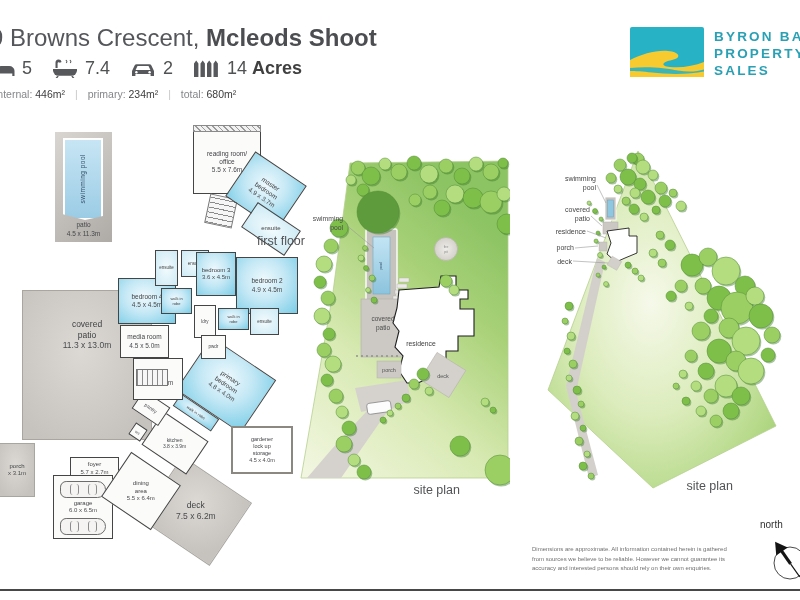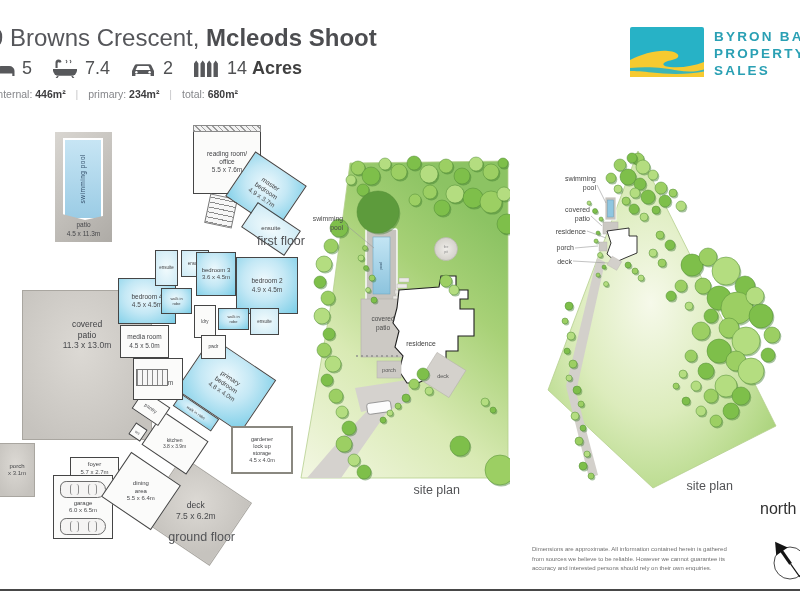--- a/index.html
+++ b/index.html
@@ -7,21 +7,21 @@
        font-family:"Liberation Sans","DejaVu Sans",sans-serif;color:#4b4c4e}
   .abs{position:absolute}
   
   .title{left:-10px;top:24px;font-size:24px;color:#55565a;white-space:nowrap}
   .title .bold{font-weight:700;color:#4c4d50}
   .stats{left:-12px;top:58px;display:flex;align-items:center;font-size:18px;color:#515254;white-space:nowrap}
   .stats .num{margin:0 20px 0 7px}
   .stats svg{display:block}
   .stats .unit{font-weight:700;margin-left:5px;color:#404040}
   .areas{left:-5px;top:88px;font-size:10.5px;color:#85868a;white-space:nowrap}
-  .areas b{color:#3d3d3f;font-weight:700}
+  .areas b{color:#3d3d3f;font-weight:400}
   .areas .sep{color:#c7c7c9;margin:0 7px}
   
   .logo-mark{left:630px;top:27px;width:74px;height:50px}
   .logo-text{left:714px;top:28px;font-size:13.5px;line-height:17px;font-weight:700;
              letter-spacing:2.2px;color:#2aa0b4;white-space:nowrap}
   
   .room{position:absolute;box-sizing:border-box;display:flex;flex-direction:column;
         align-items:center;justify-content:center;text-align:center;color:#3e3f42;line-height:1.25}
   .b{background:radial-gradient(ellipse at 45% 40%,#eef9fd 0%,#c4e8f5 45%,#79cde7 100%);
      border:1.5px solid #454545}
@@ -48,21 +48,21 @@
   .pool-inner{position:absolute;left:8px;top:6px;width:36px;height:78px;border:2px solid #fff;
               background:linear-gradient(180deg,#c7e5f4,#9bcce5);
               clip-path:polygon(0 0,100% 0,100% 95%,55% 100%,0 93%);
               display:flex;align-items:center;justify-content:center}
   .vtext{writing-mode:vertical-rl;transform:rotate(180deg);font-size:6.5px;color:#35506b;
          letter-spacing:.5px;text-align:center;line-height:1.4}
   .pool-cap{position:absolute;left:0;right:0;bottom:4px;text-align:center;font-size:6.5px;
             color:#46474a;line-height:1.3}
   
   .disclaimer{left:532px;top:545px;width:205px;font-size:6px;line-height:9.5px;color:#707070}
-  .north-label{left:760px;top:500px;font-size:16px;color:#303030}
+  .north-label{left:760px;top:519px;font-size:10px;color:#303030}
   .rule{left:0;top:589px;width:800px;height:2px;background:#474747}
   .lbl-dim{color:#4a4b4e}
 </style>
 </head>
 <body>
 
 <div class="abs title">
   <span>9 Browns Crescent, </span><span class="bold">Mcleods Shoot</span>
 </div>
 
@@ -259,21 +259,20 @@
   </div>
   <div class="room w f45" style="left:186px;top:90px;width:25px;height:24px">
     <span>pwdr</span>
   </div>
   <div class="room" style="left:216px;top:181px;width:62px;height:48px;border:2px solid #8a8880;background:#fff;line-height:1.3">
     <span class="f55">gardener</span>
     <span class="f55">lock up</span>
     <span class="f55">storage</span>
     <span class="f55 lbl-dim">4.5 x 4.0m</span>
   </div>
-  <div class="plan-title" style="left:60px;top:285px;width:160px">ground floor</div>
 </div>
 
 <svg class="abs" style="left:295px;top:150px" width="215" height="340" viewBox="0 0 215 340">
   <defs>
     <linearGradient id="gGrassM" x1="0" y1="1" x2="0.55" y2="0">
       <stop offset="0" stop-color="#f3f7e3"></stop>
         <stop offset="0.4" stop-color="#d9eab4"></stop>
       <stop offset="0.75" stop-color="#a8d177"></stop>
         <stop offset="1" stop-color="#8cc363"></stop>
     </linearGradient>

